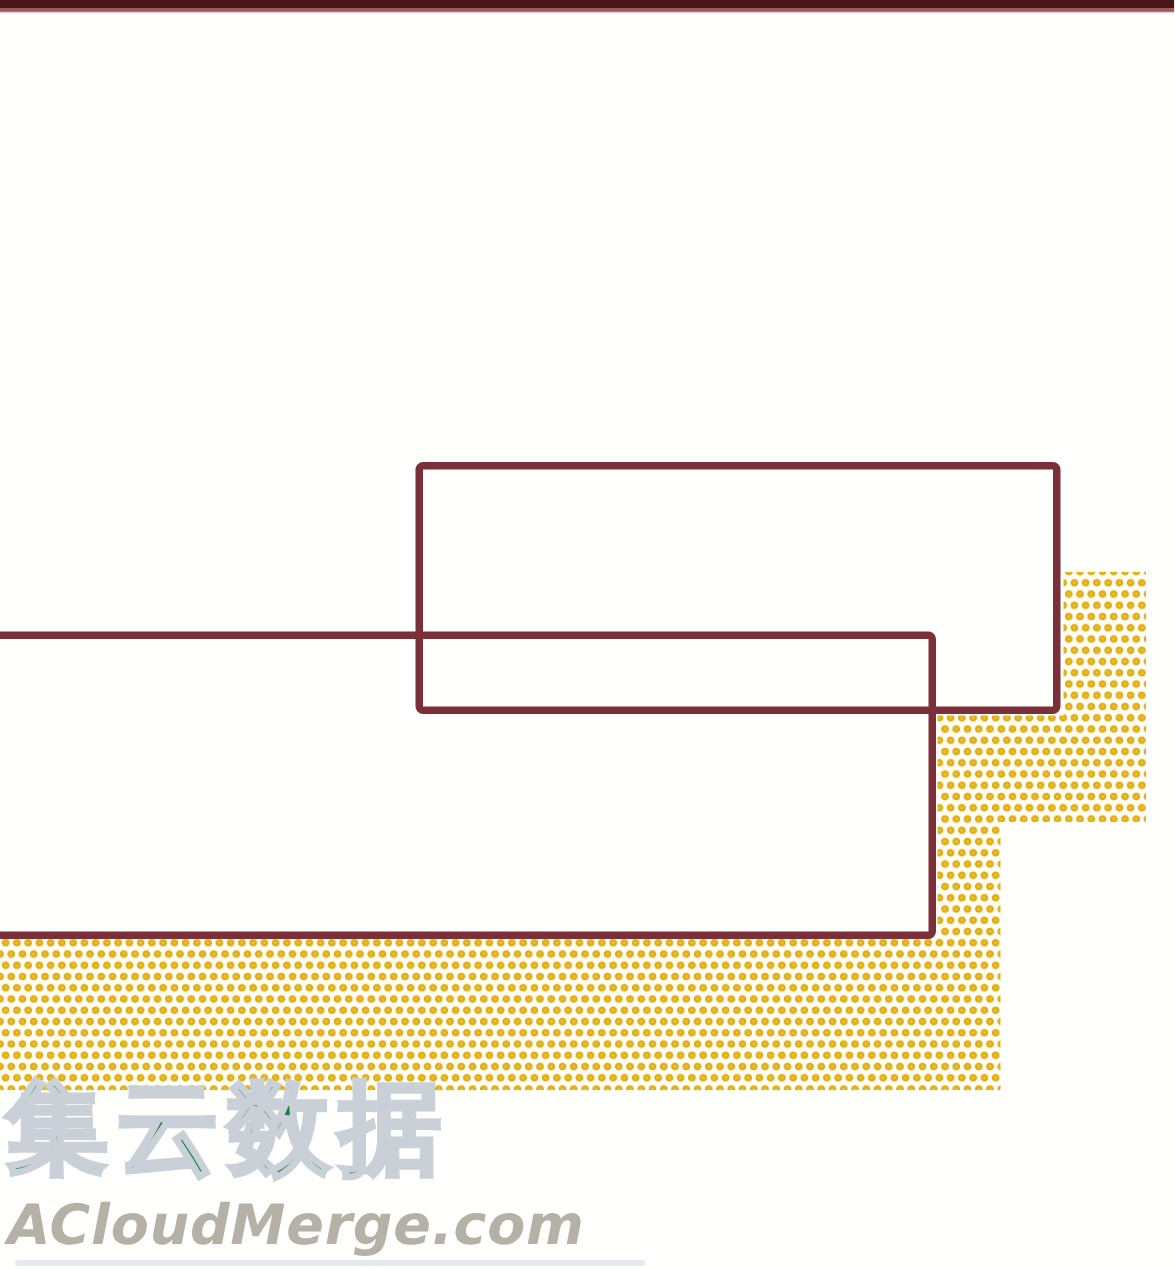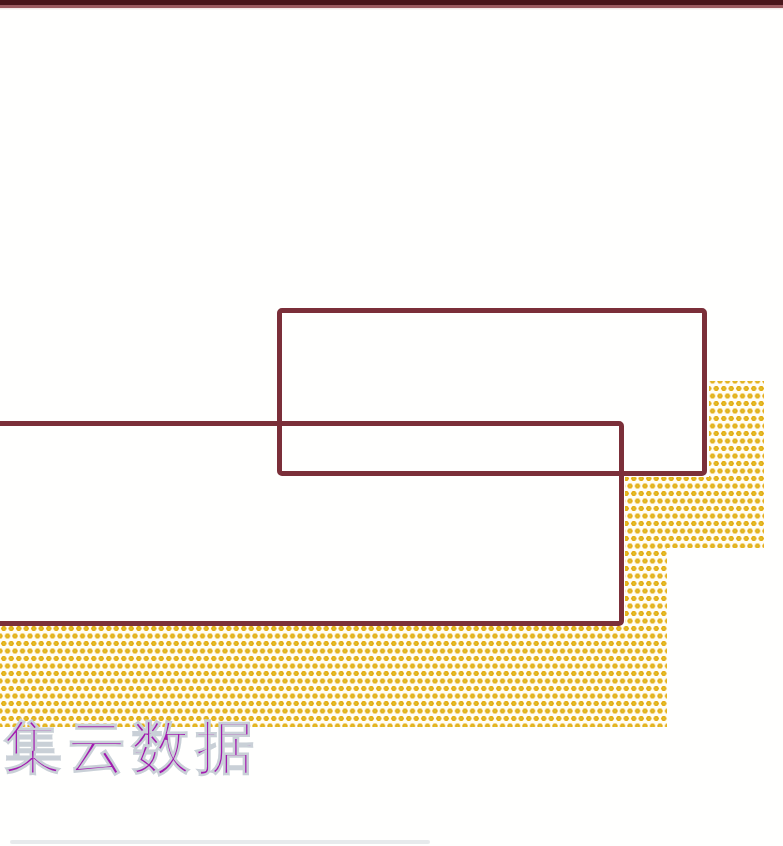--- a/index.html
+++ b/index.html
@@ -35,22 +35,22 @@
                       0 346px, 0 245px, 625px 245px, 625px 96px, 709px 96px);}
 
   
   .speech-box{position:absolute;border:5px solid var(--panel-border);
     border-radius:5px;background:transparent;}
   .box-top{left:277px;top:308px;width:430px;height:168px;}
   .box-bottom{left:-20px;top:421px;width:644px;height:205px;}
 
   
   .wm-cjk{position:absolute;left:4px;top:716px;width:420px;
-    font-size:58px;font-weight:normal;letter-spacing:6px;line-height:1.1;
-    color:#a21caf;-webkit-text-stroke:2.5px var(--watermark-outline);
+    font-size:68px;font-weight:bold;letter-spacing:6px;line-height:1.1;
+    color:#15803d;-webkit-text-stroke:2.5px var(--watermark-outline);
     text-shadow:0 0 1px var(--watermark-outline);white-space:nowrap;}
   .wm-url{position:absolute;left:5px;top:795px;
     font-size:37px;font-weight:bold;font-style:italic;letter-spacing:0.5px;
     color:var(--watermark-url-text);white-space:nowrap;}
   .wm-artifact{position:absolute;left:10px;top:840px;width:420px;height:4px;
     background:var(--watermark-outline);opacity:.45;border-radius:3px;}
 </style>
 </head>
 <body>
 
@@ -63,16 +63,17 @@
   <div class="speech-box box-top">
     <span></span>
   </div>
 
   <div class="speech-box box-bottom">
     <span></span>
   </div>
 
   <div class="wm-cjk">集云数据</div>
 
+  <div class="wm-url">ACloudMerge.com</div>
 
   <div class="wm-artifact"></div>
 
 </div>
 
 </body></html>

